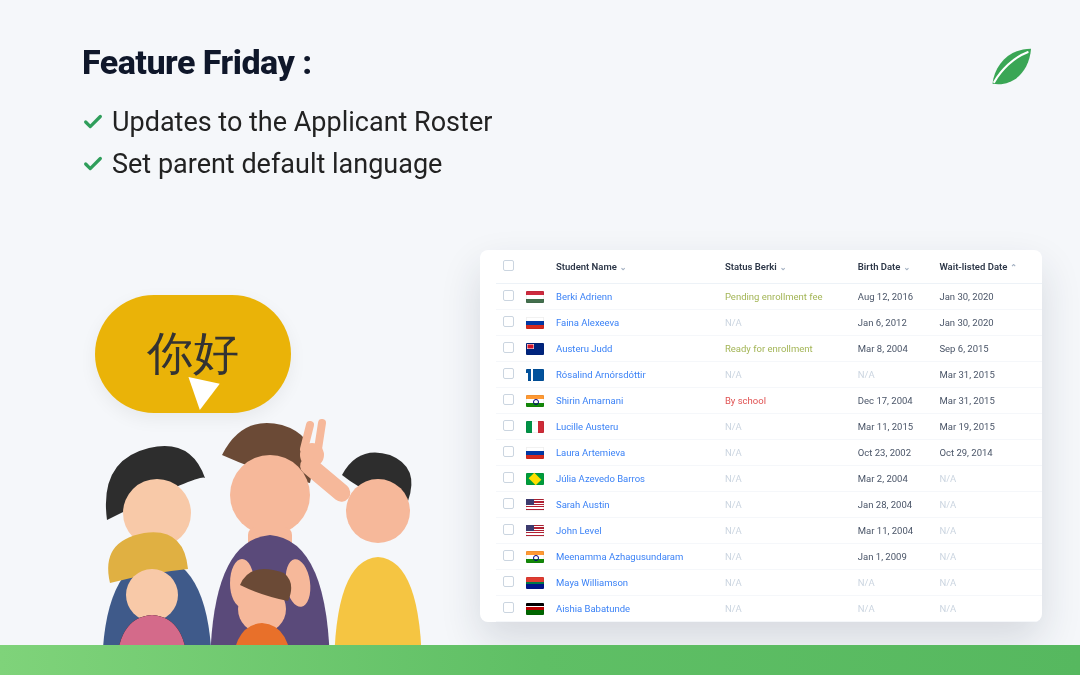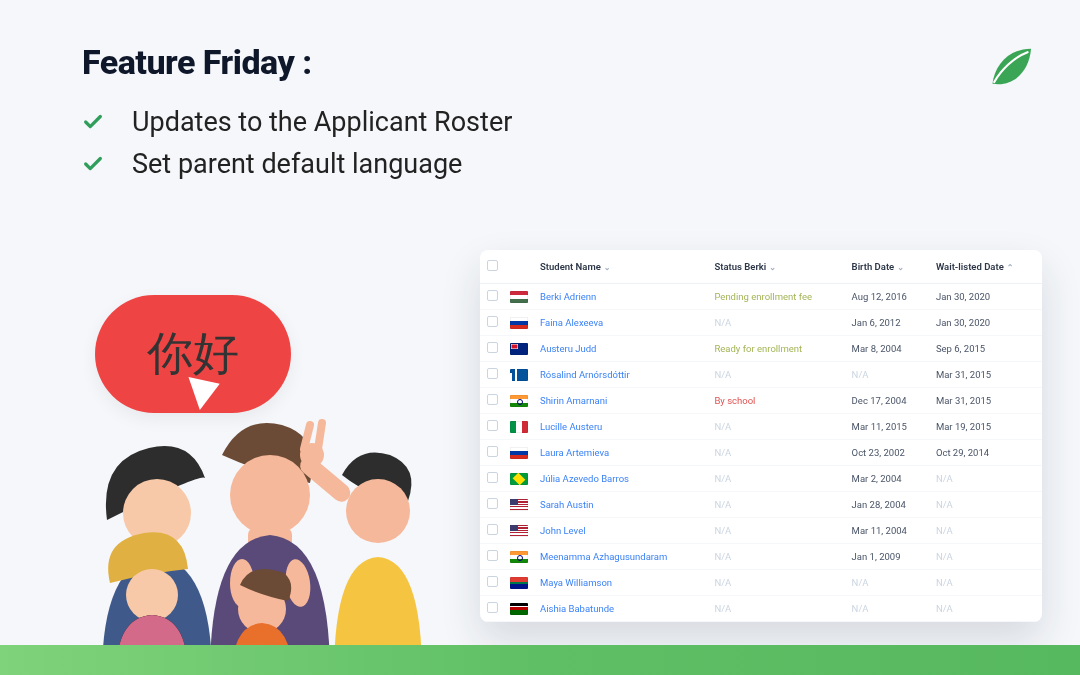--- a/index.html
+++ b/index.html
@@ -3,44 +3,44 @@
 <meta charset="utf-8">
 <style>
   * { margin: 0; padding: 0; box-sizing: border-box; }
   html, body { width: 1080px; height: 675px; overflow: hidden; font-family: -apple-system, BlinkMacSystemFont, "Segoe UI", Roboto, "Helvetica Neue", Arial, sans-serif; }
   body { background: #f5f7fa; position: relative; }
 
   
   .heading-area { position: absolute; left: 82px; top: 42px; }
   .heading { font-size: 34px; font-weight: 800; color: #0f172a; letter-spacing: -0.5px; }
   .bullets { margin-top: 24px; }
-  .bullet { display: flex; align-items: center; gap: 28px; margin-bottom: 10px; }
+  .bullet { display: flex; align-items: center; gap: 8px; margin-bottom: 10px; }
   .check-ico { width: 22px; height: 22px; flex: 0 0 22px; }
   .bullet-text { font-size: 27px; font-weight: 400; color: #222; }
 
   
   .logo { position: absolute; right: 42px; top: 40px; width: 56px; height: 56px; }
 
   
   .ground { position: absolute; left: 0; bottom: 0; width: 1080px; height: 30px;
     background: linear-gradient(90deg, #7fd37a 0%, #5fbf65 50%, #56b85f 100%); }
 
   
-  .bubble { position: absolute; left: 95px; top: 295px; background: #ef4444; border-radius: 60px;
+  .bubble { position: absolute; left: 95px; top: 295px; background: #eab308; border-radius: 60px;
     padding: 28px 52px; box-shadow: 0 6px 18px rgba(0,0,0,.06); }
   .bubble-text { font-size: 46px; color: #333; font-weight: 300; }
   .bubble-tail { position: absolute; left: 185px; top: 380px; width: 0; height: 0;
     border-left: 18px solid transparent; border-right: 14px solid transparent; border-top: 30px solid #fff; transform: rotate(12deg); }
 
   
   .family { position: absolute; left: 72px; bottom: 0; width: 370px; height: 290px; }
 
   
   .roster { position: absolute; left: 480px; top: 250px; width: 562px; background: #fff;
-    border-radius: 8px; box-shadow: 0 18px 40px rgba(31,45,61,.14); font-size: 9.5px; color: #4a5568; overflow: hidden; }
+    border-radius: 8px; box-shadow: 0 18px 40px rgba(31,45,61,.14); font-size: 9.5px; color: #4a5568; overflow: hidden; padding-left: 16px; }
   .roster table { width: 100%; border-collapse: collapse; }
   .roster th { text-align: left; font-weight: 600; font-size: 9.5px; color: #2d3748; padding: 10px 6px 10px 6px; border-bottom: 1px solid #edf2f7; }
   .roster td { padding: 6px 6px; border-bottom: 1px solid #f5f7fa; white-space: nowrap; }
   .roster .cb-cell { width: 24px; text-align: center; }
   .roster .flag-cell { width: 24px; }
   .cb { display: inline-block; width: 11px; height: 11px; border: 1px solid #cbd5e0; border-radius: 2px; }
   .flag { display: inline-block; width: 18px; height: 12px; border-radius: 1px; vertical-align: middle; box-shadow: 0 0 0 0.5px rgba(0,0,0,.1) inset; }
   .stu-name { color: #3b82f6; }
   .sort-caret { font-size: 8px; color: #a0aec0; margin-left: 3px; }
   .col-status .v-na, .col-bd .v-na, .col-wl .v-na { color: #cbd5e0; }

